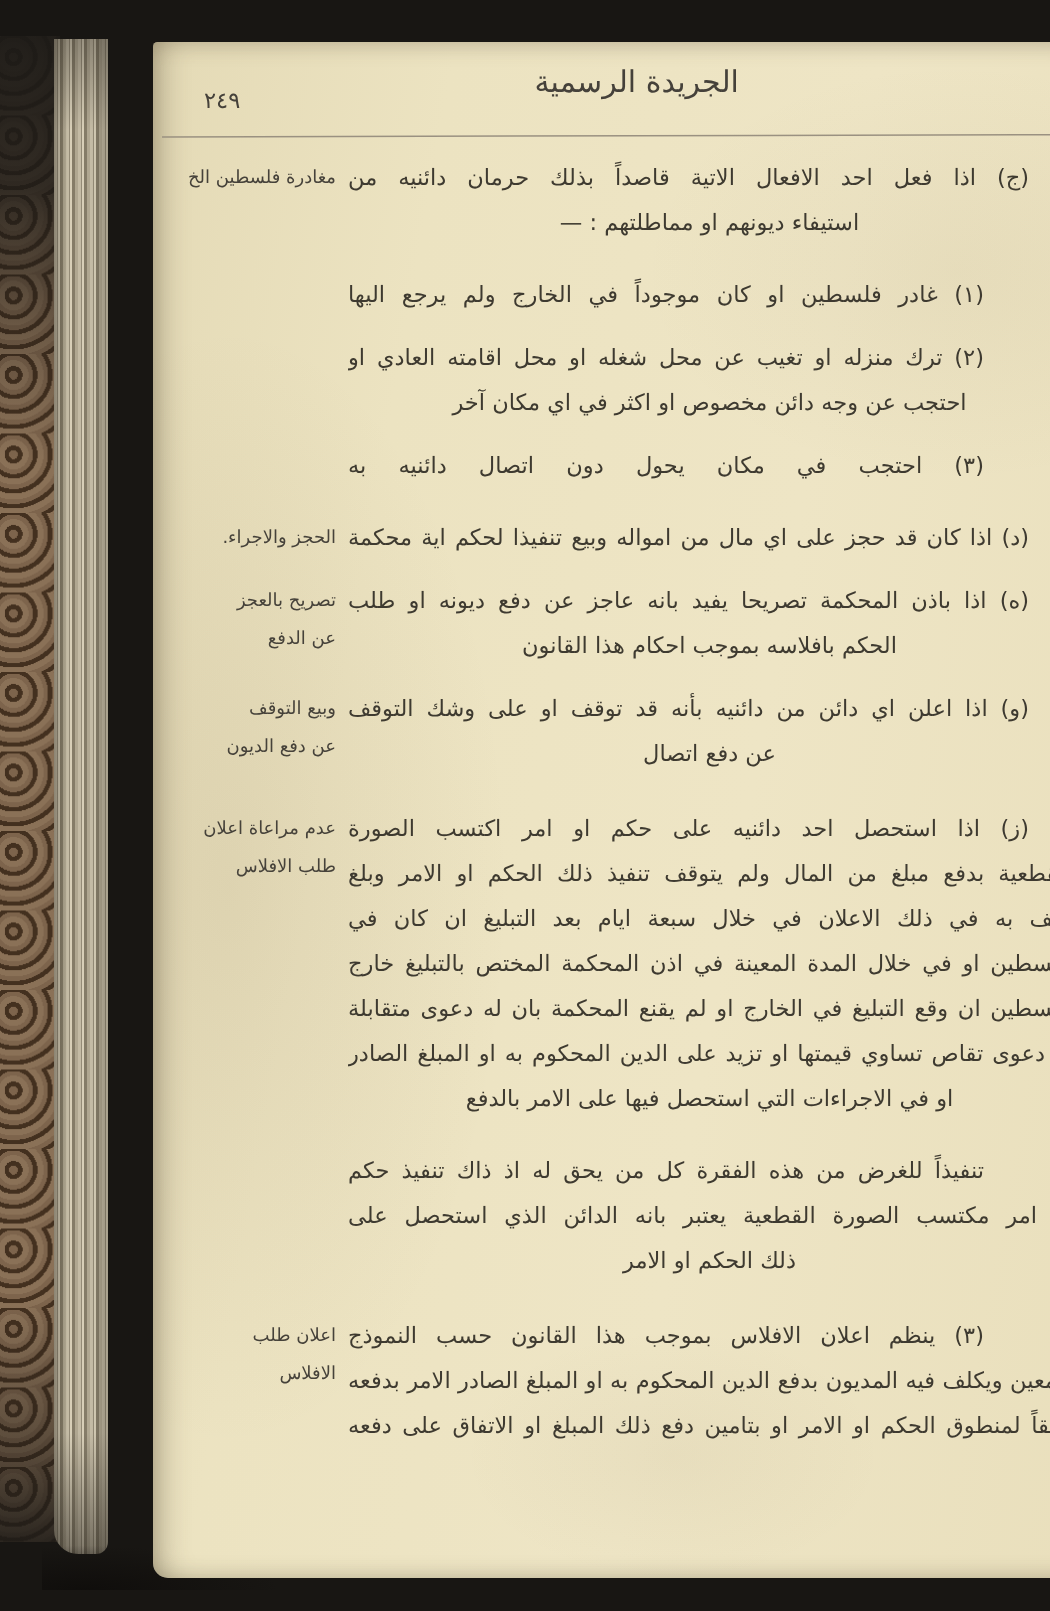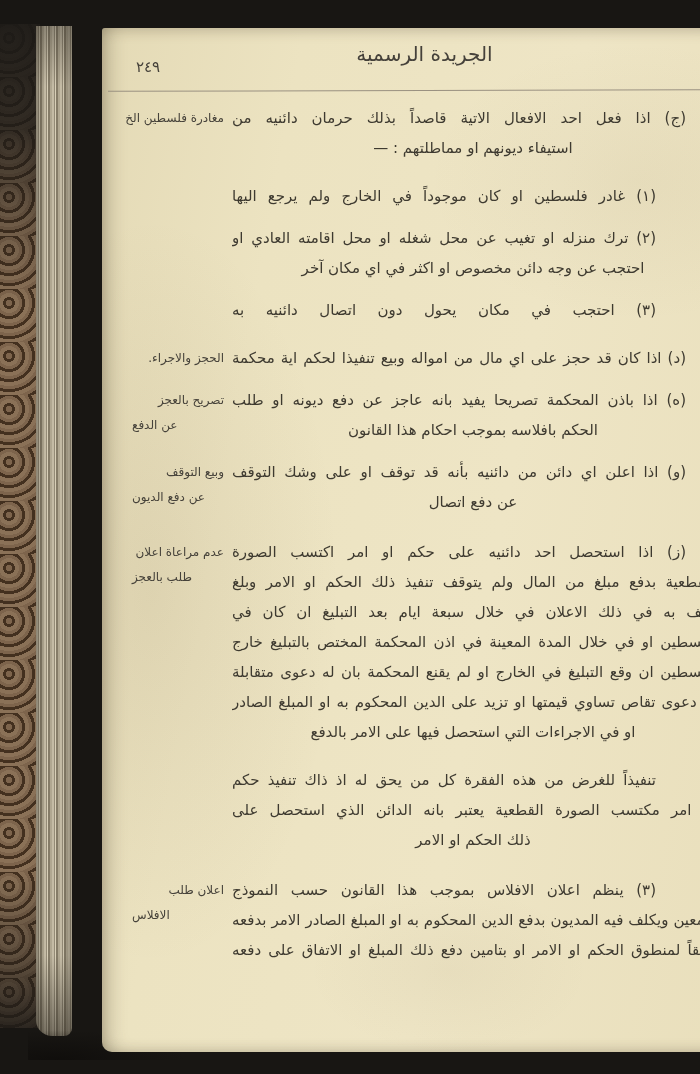--- a/index.html
+++ b/index.html
@@ -55,21 +55,21 @@
     direction:rtl;text-align:center;font-size:15px;line-height:30px;
     white-space:nowrap;overflow:hidden;color:#3e3a30;
   }
   .jf{text-align:justify;text-align-last:justify;}
   .ind{text-indent:28px;}
   .ind2{text-indent:58px;}
   .margin-note{
     position:absolute;left:0;top:3px;width:102px;
     direction:rtl;text-align:right;font-size:12px;line-height:25px;color:#46423a;
   }
-  .margin-note .mn2{padding-left:10px;text-align:left;}
+  .margin-note .mn2{padding-left:10px;text-align:right;}
   .gap-lg{margin-bottom:18px;}
   .gap-xl{margin-bottom:20px;}
 </style>
 </head>
 <body>
 
 <div>
   <div class="cover-strip"></div>
   <div class="edges-strip"></div>
   <div class="curl-shadow"></div>
@@ -126,21 +126,21 @@
           <div>وبيع التوقف</div>
           <div class="mn2">عن دفع الديون</div>
         </div>
         <div class="line ind jf">(و)  اذا اعلن اي دائن من دائنيه بأنه قد توقف او على وشك التوقف</div>
         <div class="line">عن دفع اتصال</div>
       </div>
 
       <div class="para gap-lg">
         <div class="margin-note">
           <div>عدم مراعاة اعلان</div>
-          <div class="mn2">طلب بالعجز</div>
+          <div class="mn2">طلب الافلاس</div>
         </div>
         <div class="line ind jf">(ز)  اذا استحصل احد دائنيه على حكم او امر اكتسب الصورة</div>
         <div class="line jf">القطعية بدفع مبلغ من المال ولم يتوقف تنفيذ ذلك الحكم او الامر وبلغ</div>
         <div class="line jf">كلف به في ذلك الاعلان في خلال سبعة ايام بعد التبليغ ان كان في</div>
         <div class="line jf">فلسطين او في خلال المدة المعينة في اذن المحكمة المختص بالتبليغ خارج</div>
         <div class="line jf">فلسطين ان وقع التبليغ في الخارج او لم يقنع المحكمة بان له دعوى متقابلة</div>
         <div class="line jf">او دعوى تقاص تساوي قيمتها او تزيد على الدين المحكوم به او المبلغ الصادر</div>
         <div class="line">او في الاجراءات التي استحصل فيها على الامر بالدفع</div>
       </div>
 

